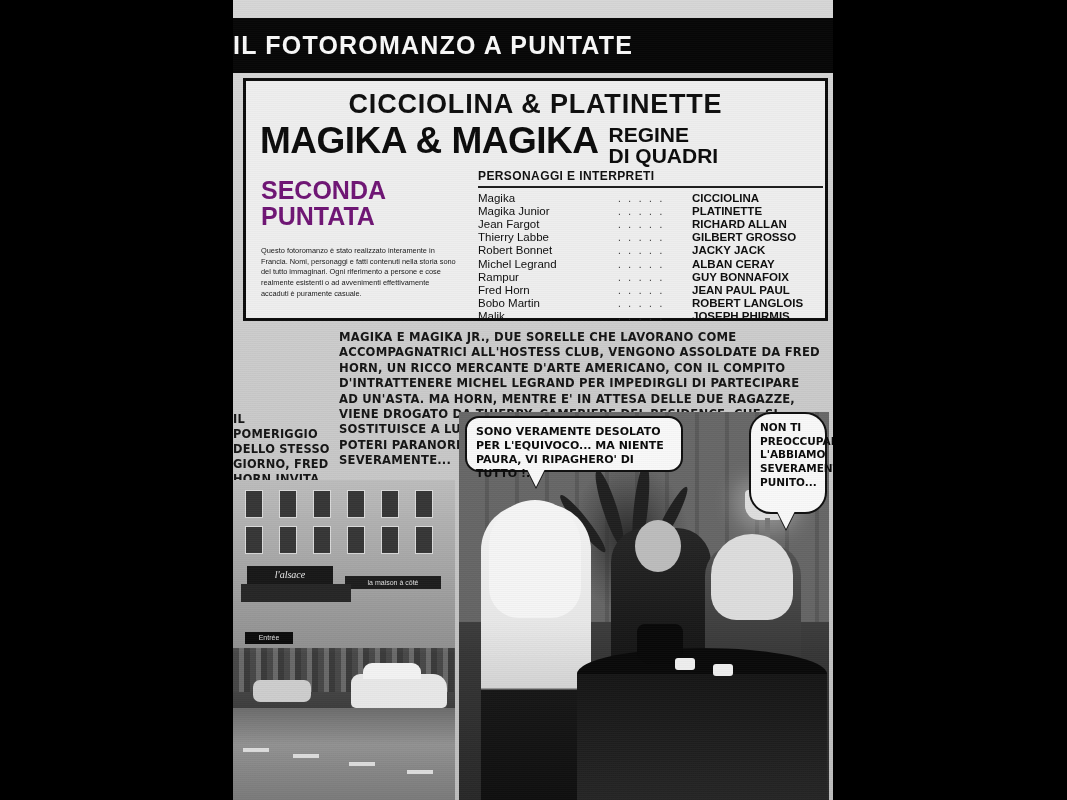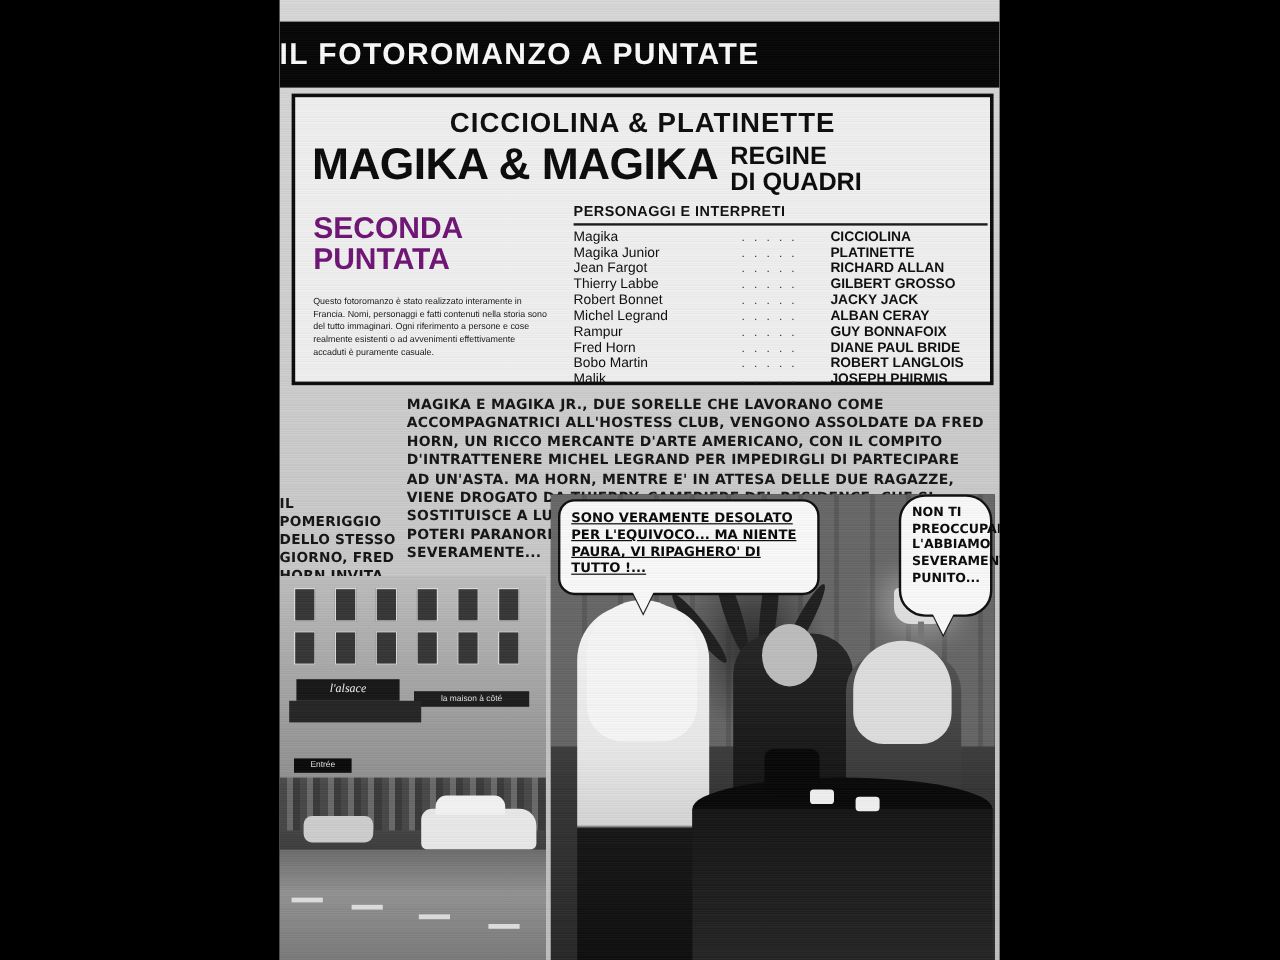--- a/index.html
+++ b/index.html
@@ -31,21 +31,21 @@
     color:#f2f2f2;font-weight:bold;font-size:25px;letter-spacing:1.2px;
     font-family:"Liberation Sans",sans-serif;
   }
 
   
   .masthead{
     position:absolute;left:10px;top:78px;width:585px;height:243px;
     background:#e9e9e9;border:3px solid #111;box-sizing:border-box;
   }
   .cicciolina{
-    text-align:center;font-size:23px;font-weight:bold;letter-spacing:.8px;
+    text-align:center;font-size:27px;font-weight:bold;letter-spacing:.8px;
     margin-top:8px;color:#131313;
   }
   .titlerow{
     display:flex;align-items:flex-start;padding:2px 12px 0 14px;
   }
   .bigtitle{
     font-size:37px;font-weight:bold;letter-spacing:-0.5px;color:#111;line-height:1;
     white-space:nowrap;
   }
   .regine{
@@ -203,21 +203,21 @@
   .balloon{
     position:absolute;background:#f2f2f2;border:2px solid #141414;border-radius:14px;
     color:#101010;font-family:"DejaVu Sans",sans-serif;font-weight:bold;
     text-transform:uppercase;padding:7px 9px;box-sizing:border-box;
   }
   .balloon .tail{
     position:absolute;width:0;height:0;border-left:9px solid transparent;
     border-right:9px solid transparent;border-top:18px solid #f2f2f2;
     filter:drop-shadow(0 2px 0 #141414);
   }
-  #balloon1{left:232px;top:416px;width:218px;height:80px;font-size:11px;line-height:1.28;text-decoration:underline;}
+  #balloon1{left:232px;top:416px;width:218px;height:56px;font-size:11px;line-height:1.28;}
   #balloon1 .tail{left:60px;bottom:-17px;}
   #balloon2{left:516px;top:412px;width:78px;height:102px;font-size:10.5px;line-height:1.3;border-radius:22px;}
   #balloon2 .tail{left:26px;bottom:-17px;}
 </style>
 </head>
 <body>
 
 <div id="page">
 
   <div id="scan">
@@ -277,21 +277,21 @@
               <td class="actor">ALBAN CERAY</td>
             </tr>
             <tr>
               <td class="name">Rampur</td>
               <td class="dots">. . . . .</td>
               <td class="actor">GUY BONNAFOIX</td>
             </tr>
             <tr>
               <td class="name">Fred Horn</td>
               <td class="dots">. . . . .</td>
-              <td class="actor">DIANE PAUL BRIDE</td>
+              <td class="actor">JEAN PAUL PAUL</td>
             </tr>
             <tr>
               <td class="name">Bobo Martin</td>
               <td class="dots">. . . . .</td>
               <td class="actor">ROBERT LANGLOIS</td>
             </tr>
             <tr>
               <td class="name">Malik</td>
               <td class="dots">. . . . .</td>
               <td class="actor">JOSEPH PHIRMIS</td>

